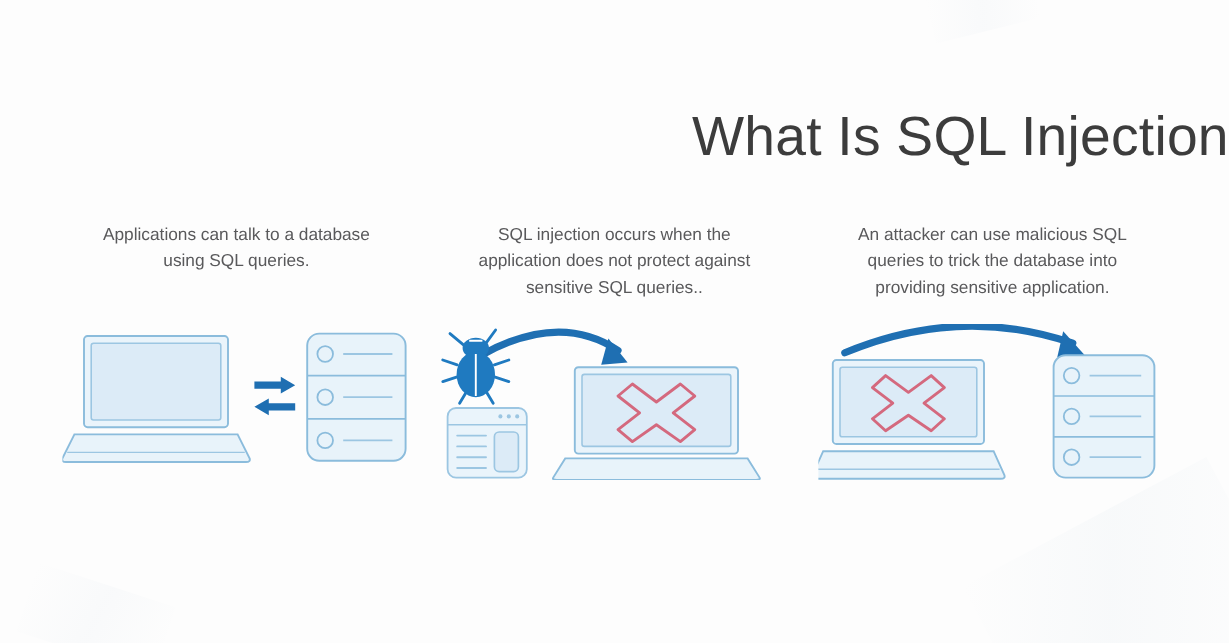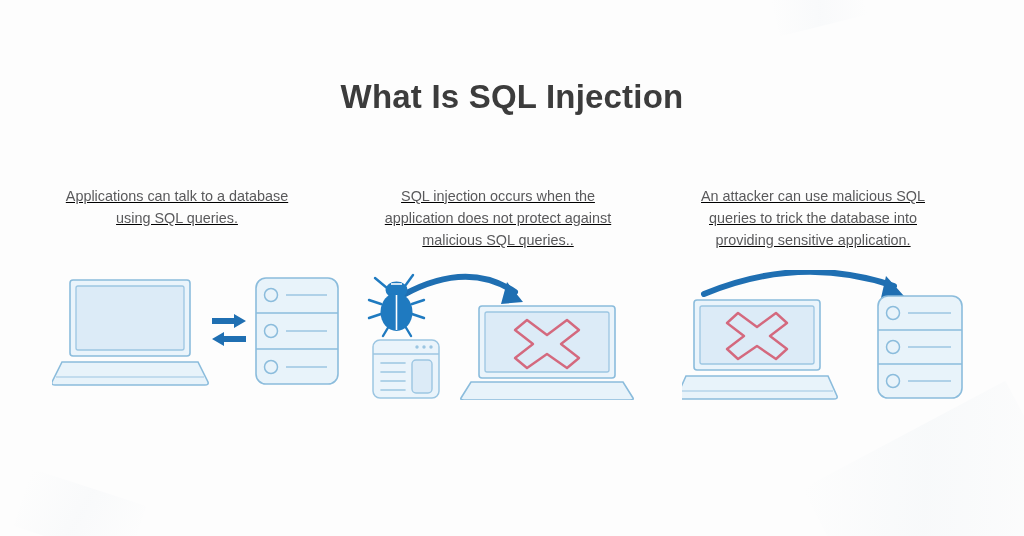--- a/index.html
+++ b/index.html
@@ -46,42 +46,41 @@
     height: 40px;
     transform: rotate(-14deg);
     background: linear-gradient(100deg, rgba(246,248,250,0) 0%, #f5f7f9 50%, rgba(246,248,250,0) 100%);
   }
 
   .page-title {
     position: absolute;
     top: 56px;
     left: 0;
     width: 100%;
-    text-align: center;
-    font-size: 33px;
-    font-weight: 700;
+    text-align: right;
+    font-size: 46px;
+    font-weight: 400;
     color: #3c3c3c;
     letter-spacing: .2px;
     line-height: 1.15;
   }
 
   .panels {
     position: absolute;
     top: 186px;
     left: 52px;
     width: 920px;
     display: flex;
     justify-content: space-between;
   }
   .panel {
     width: 290px;
     display: flex;
     flex-direction: column;
-    align-items: flex-start;
-    text-decoration: underline;
+    align-items: center;
   }
   .caption {
     font-size: 14.4px;
     line-height: 1.52;
     color: #59595b;
     text-align: center;
     width: 250px;
     min-height: 66px;
   }
   .panel-2 .caption, .panel-3 .caption { width: 262px; }
@@ -133,21 +132,21 @@
           <circle cx="219" cy="97" r="6.5" fill="none" stroke="#8bbcdc" stroke-width="1.5"></circle>
           <line x1="234" y1="25" x2="275" y2="25" stroke="#9cc6e2" stroke-width="1.5"></line>
           <line x1="234" y1="61" x2="275" y2="61" stroke="#9cc6e2" stroke-width="1.5"></line>
           <line x1="234" y1="97" x2="275" y2="97" stroke="#9cc6e2" stroke-width="1.5"></line>
         </g>
       </svg>
     </div>
   </div>
 
   <div class="panel panel-2">
-    <div class="caption">SQL injection occurs when the application does not protect against malicious SQL queries..</div>
+    <div class="caption">SQL injection occurs when the application does not protect against sensitive SQL queries..</div>
     <div class="art">
       <svg width="290" height="130" viewBox="0 0 290 130" xmlns="http://www.w3.org/2000/svg">
 
         <g>
           <path d="M36 25 Q100 -10 148 22" fill="none" stroke="#1f6fb2" stroke-width="6" stroke-linecap="round"></path>
           <path d="M140 12 L156 32 L134 34 Z" fill="#1f6fb2"></path>
         </g>
 
         <g>
           <g stroke="#1f7ac0" stroke-width="2.4" stroke-linecap="round" fill="none">

